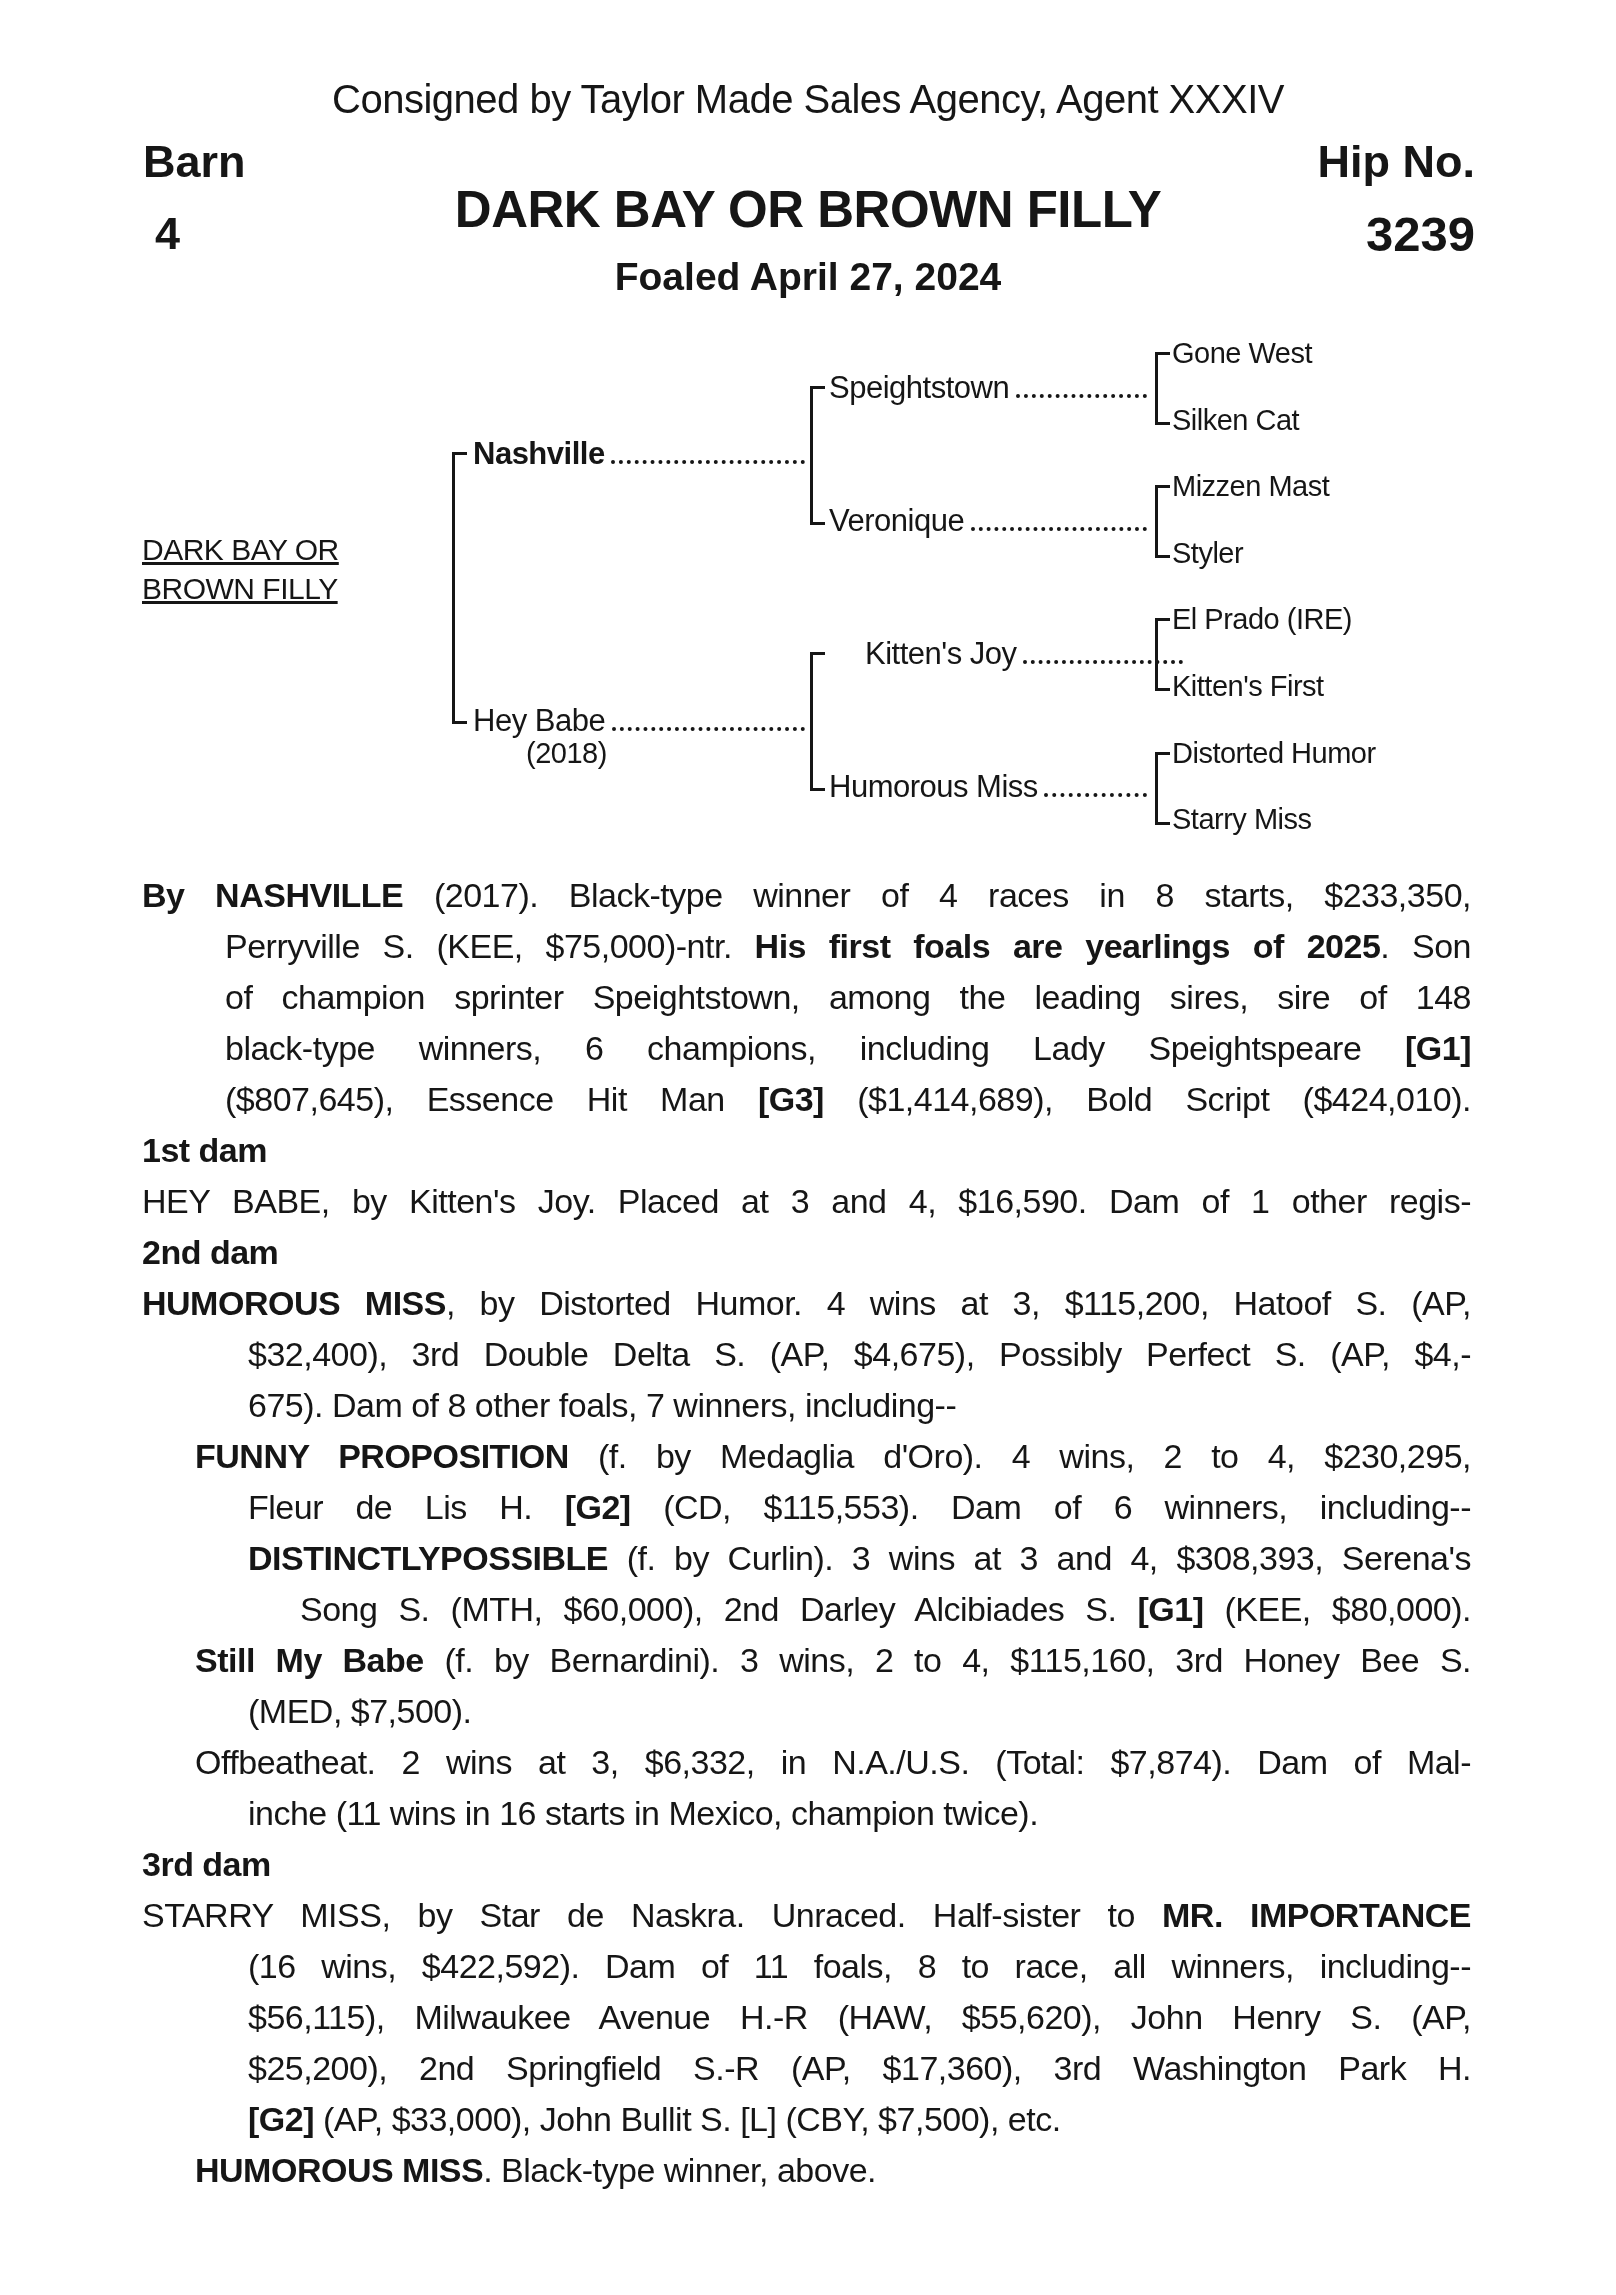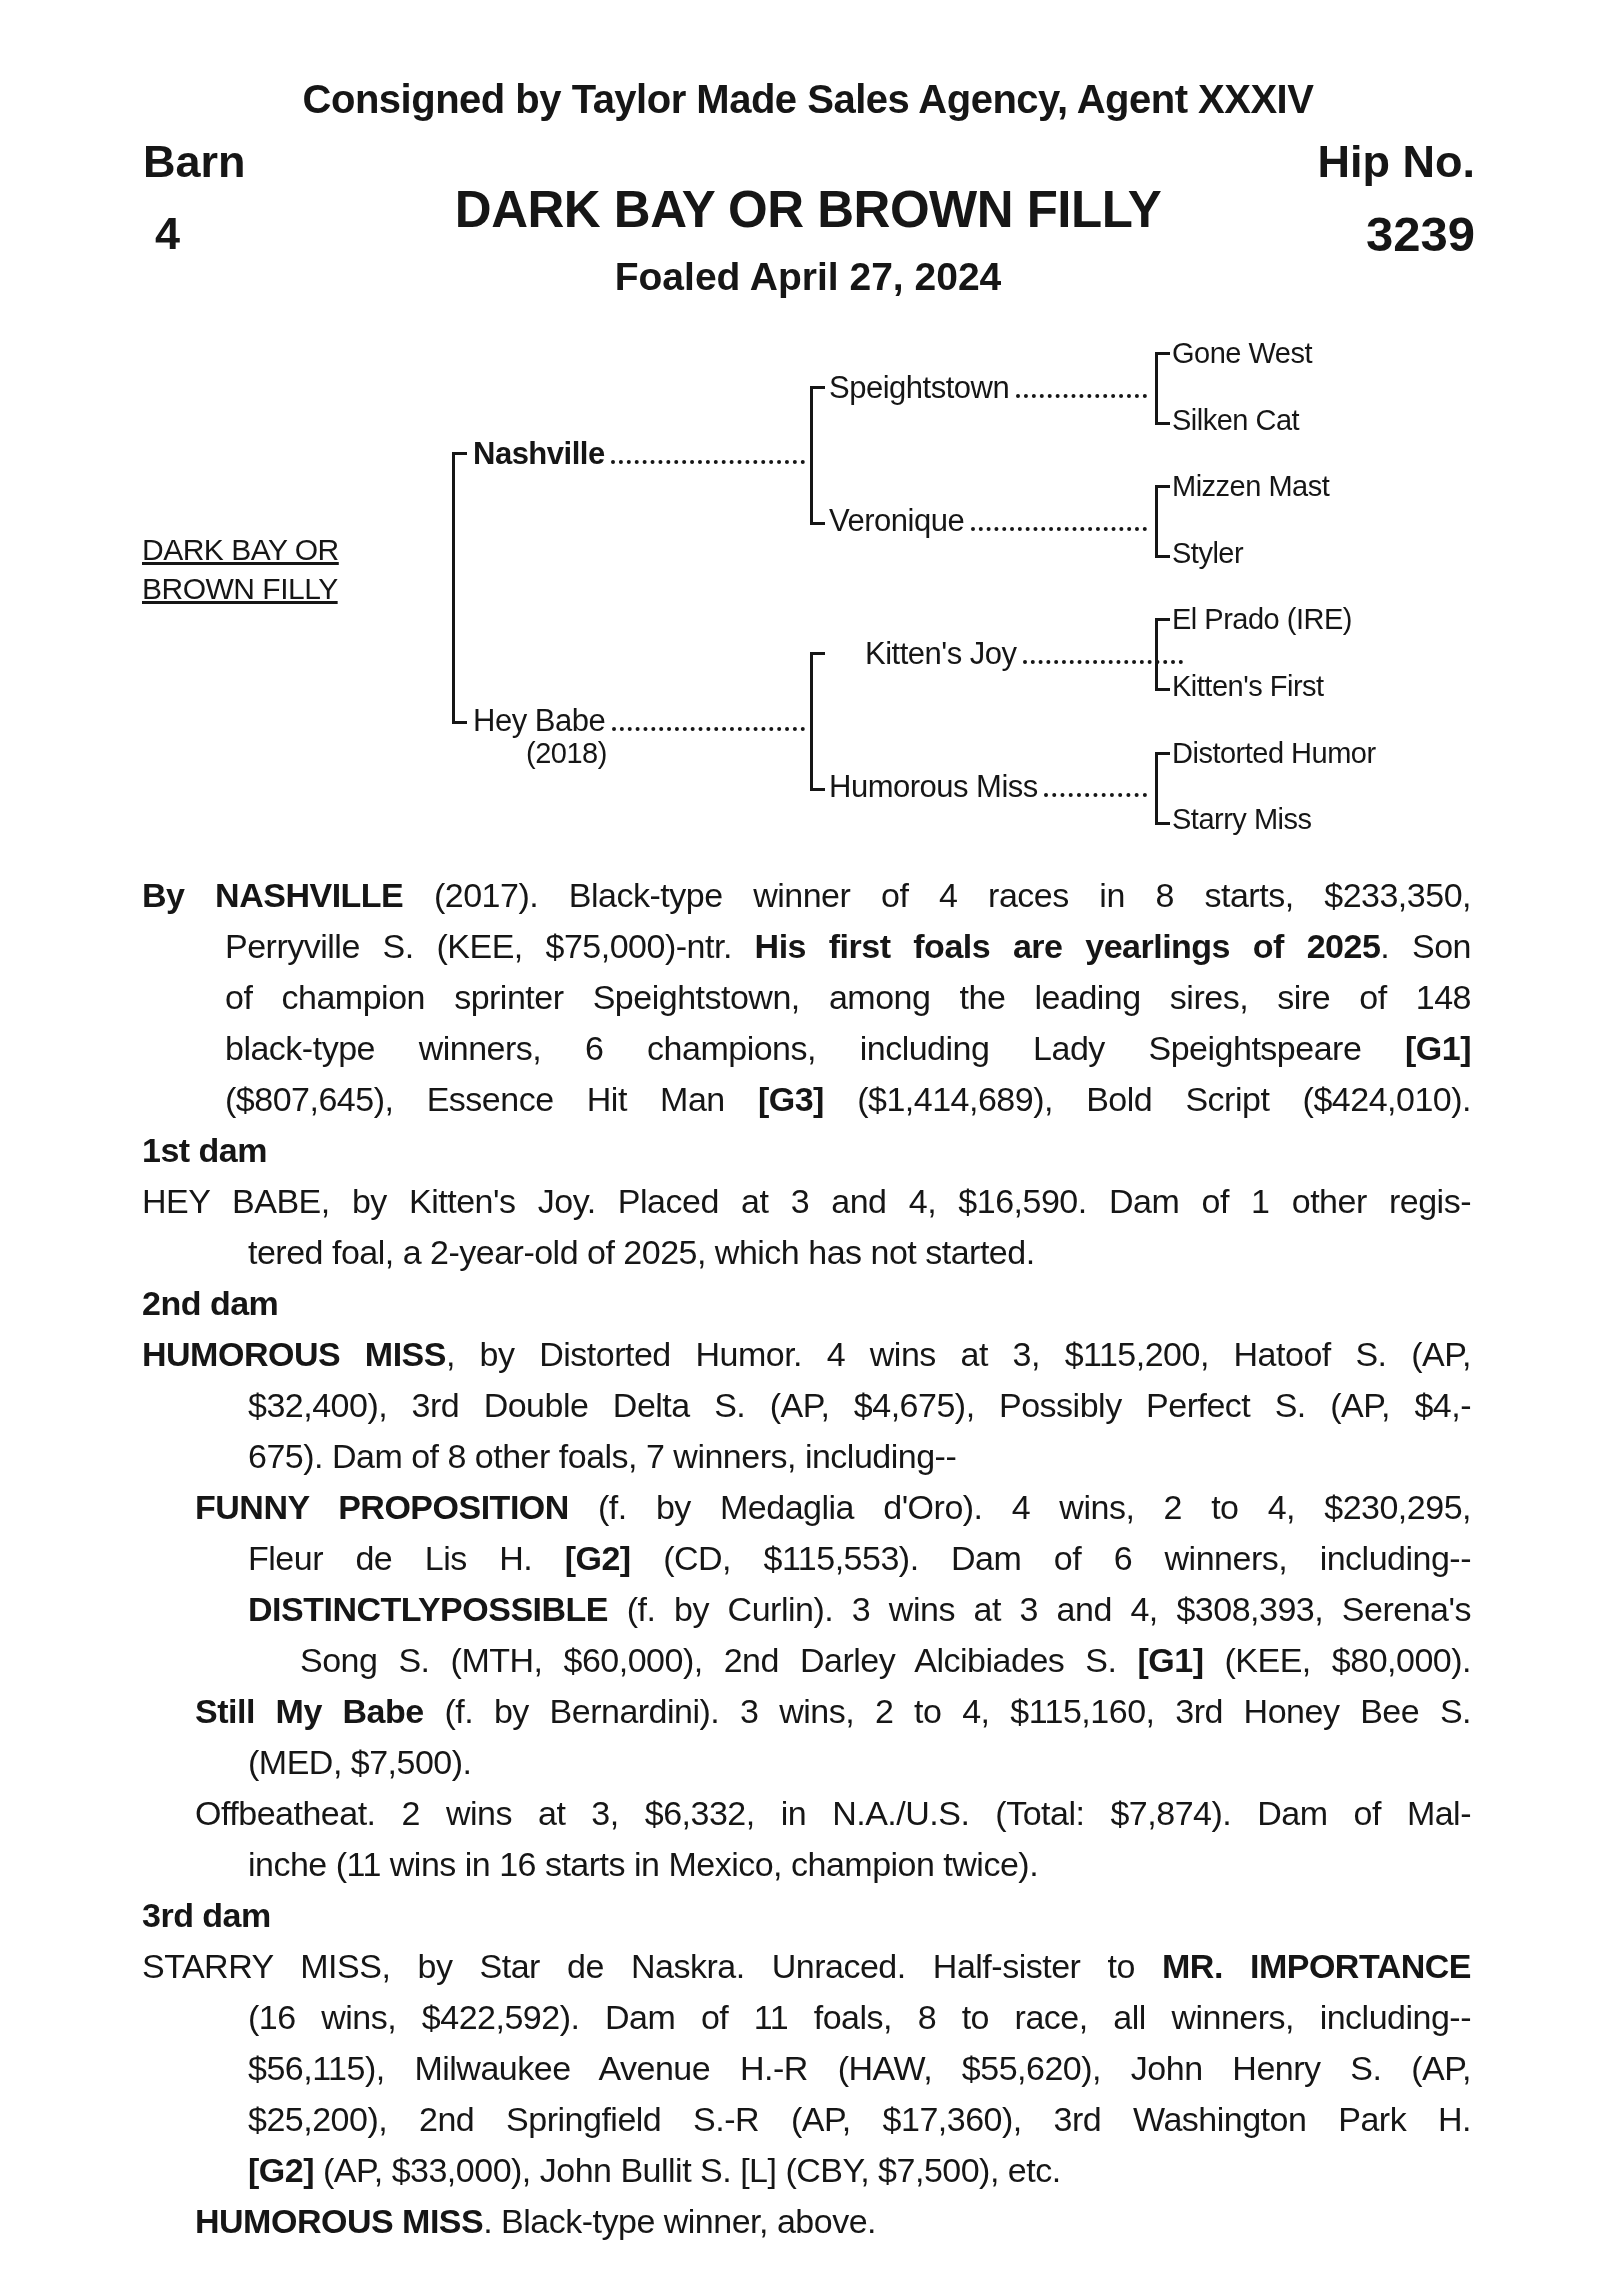--- a/index.html
+++ b/index.html
@@ -4,21 +4,21 @@
 <style>
   html,body{margin:0;padding:0;}
   body{
     width:1616px;height:3227px;position:relative;background:#ffffff;
     color:#161616;font-family:"Liberation Sans",sans-serif;
     -webkit-font-smoothing:antialiased;
   }
   b{font-weight:700;}
   
   .consign{position:absolute;top:77px;left:0;width:100%;text-align:center;
-    font-size:40px;font-weight:700;letter-spacing:-0.5px;}
+    font-size:40px;font-weight:400;letter-spacing:-0.5px;}
   .barn{position:absolute;top:136px;left:143px;font-size:45px;font-weight:700;}
   .barn-num{position:absolute;top:208px;left:155px;font-size:45px;font-weight:700;}
   .hip{position:absolute;top:136px;right:141px;font-size:45px;font-weight:700;}
   .hip-num{position:absolute;top:206px;right:141px;font-size:49px;font-weight:700;}
   .title{position:absolute;top:180px;left:0;width:100%;text-align:center;
     font-size:51px;font-weight:700;letter-spacing:-0.5px;}
   .foaled{position:absolute;top:255px;left:0;width:100%;text-align:center;
     font-size:39px;font-weight:700;}
   
   #pedigree{position:absolute;left:0;top:0;width:1616px;height:872px;}
@@ -93,21 +93,20 @@
   </div>
 
 <div id="bodytext">
     <div class="line fill" style="margin-left: 0px;"><b>By NASHVILLE</b><span> (2017). Black-type winner of 4 races in 8 starts, $233,350,</span></div>
     <div class="line fill" style="margin-left: 83px;"><span>Perryville S. (KEE, $75,000)-ntr. </span><b>His first foals are yearlings of 2025</b><span>. Son</span></div>
     <div class="line fill" style="margin-left: 83px;"><span>of champion sprinter Speightstown, among the leading sires, sire of 148</span></div>
     <div class="line fill" style="margin-left: 83px;"><span>black-type winners, 6 champions, including Lady Speightspeare </span><b>[G1]</b></div>
     <div class="line fill" style="margin-left: 83px;"><span>($807,645), Essence Hit Man </span><b>[G3]</b><span> ($1,414,689), Bold Script ($424,010).</span></div>
     <div class="line" style="margin-left: 0px;"><b>1st dam</b></div>
     <div class="line fill" style="margin-left: 0px;"><span>HEY BABE, by Kitten's Joy. Placed at 3 and 4, $16,590. Dam of 1 other regis-</span></div>
-    <div class="line" style="margin-left: 106px;"><span>tered foal, a 2-year-old of 2025, which has not started.</span></div>
     <div class="line" style="margin-left: 0px;"><b>2nd dam</b></div>
     <div class="line fill" style="margin-left: 0px;"><b>HUMOROUS MISS</b><span>, by Distorted Humor. 4 wins at 3, $115,200, Hatoof S. (AP,</span></div>
     <div class="line fill" style="margin-left: 106px;"><span>$32,400), 3rd Double Delta S. (AP, $4,675), Possibly Perfect S. (AP, $4,-</span></div>
     <div class="line" style="margin-left: 106px;"><span>675). Dam of 8 other foals, 7 winners, including--</span></div>
     <div class="line fill" style="margin-left: 53px;"><b>FUNNY PROPOSITION</b><span> (f. by Medaglia d'Oro). 4 wins, 2 to 4, $230,295,</span></div>
     <div class="line fill" style="margin-left: 106px;"><span>Fleur de Lis H. </span><b>[G2]</b><span> (CD, $115,553). Dam of 6 winners, including--</span></div>
     <div class="line fill" style="margin-left: 106px;"><b>DISTINCTLYPOSSIBLE</b><span> (f. by Curlin). 3 wins at 3 and 4, $308,393, Serena's</span></div>
     <div class="line fill" style="margin-left: 158px;"><span>Song S. (MTH, $60,000), 2nd Darley Alcibiades S. </span><b>[G1]</b><span> (KEE, $80,000).</span></div>
     <div class="line fill" style="margin-left: 53px;"><b>Still My Babe</b><span> (f. by Bernardini). 3 wins, 2 to 4, $115,160, 3rd Honey Bee S.</span></div>
     <div class="line" style="margin-left: 106px;"><span>(MED, $7,500).</span></div>

